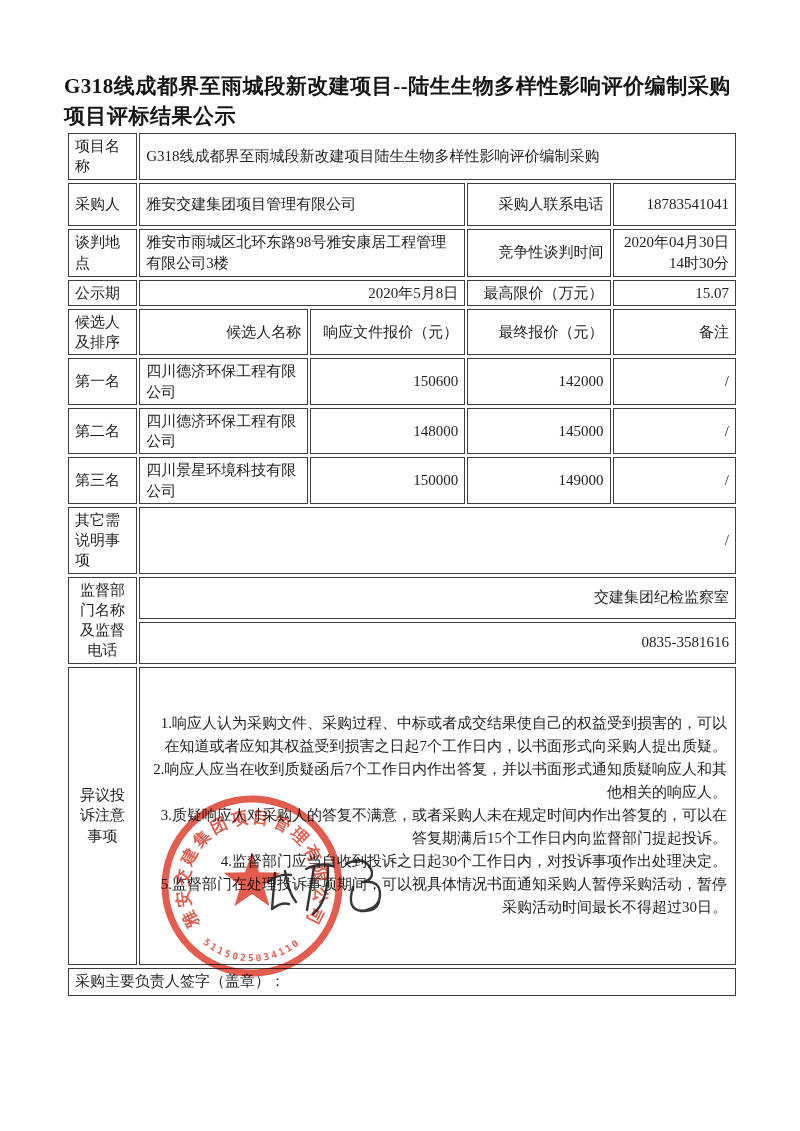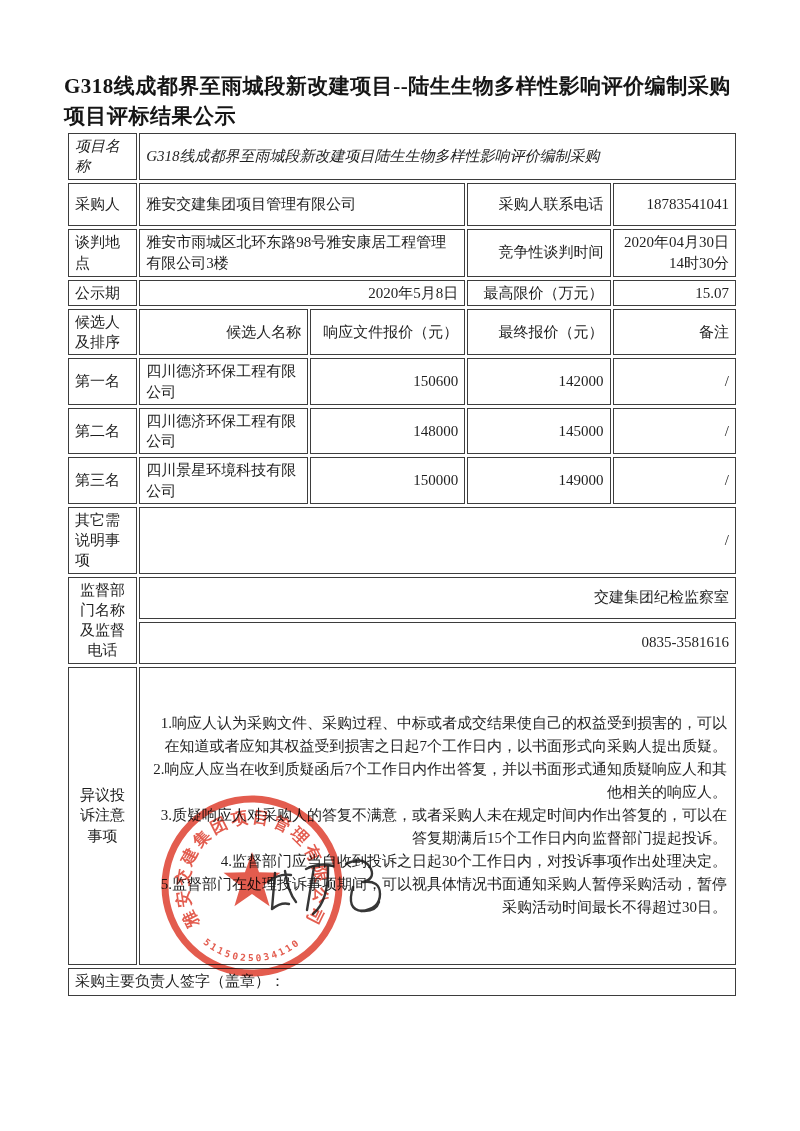--- a/index.html
+++ b/index.html
@@ -19,21 +19,21 @@
     font-size:15px;color:#1e1e1e;
   }
   table.doc td{
     border:1px solid #3d3d3d;padding:2px 6px;vertical-align:middle;
     line-height:1.35;background:#ffffff;
   }
   td.lbl{padding-left:4px;padding-right:2px;}
   td.c{text-align:right;}
   td.l{text-align:left;}
   td.lbl-c{text-align:center;padding-left:2px;padding-right:2px;}
-  tr.h44{height:44px;font-style:italic;} tr.h43{height:43px;padding-left:40px;} tr.h48{height:48px;}
+  tr.h44{height:44px;} tr.h43{height:43px;padding-left:40px;} tr.h48{height:48px;}
   tr.h25{height:25px;} tr.h40{height:40px;margin-left:48px;} tr.h38{height:38px;}
   tr.tall{height:298px;} tr.h42{height:28px;}
   .notice p{margin:0;line-height:1.54;}
   .notice{padding:4px 2px;text-align:right;}
   .sig-row-cell{position:relative;}
   .stamp{
     position:absolute;left:152px;top:786px;width:200px;height:200px;
     opacity:0.83;mix-blend-mode:multiply;pointer-events:none;
   }
   .signature{

